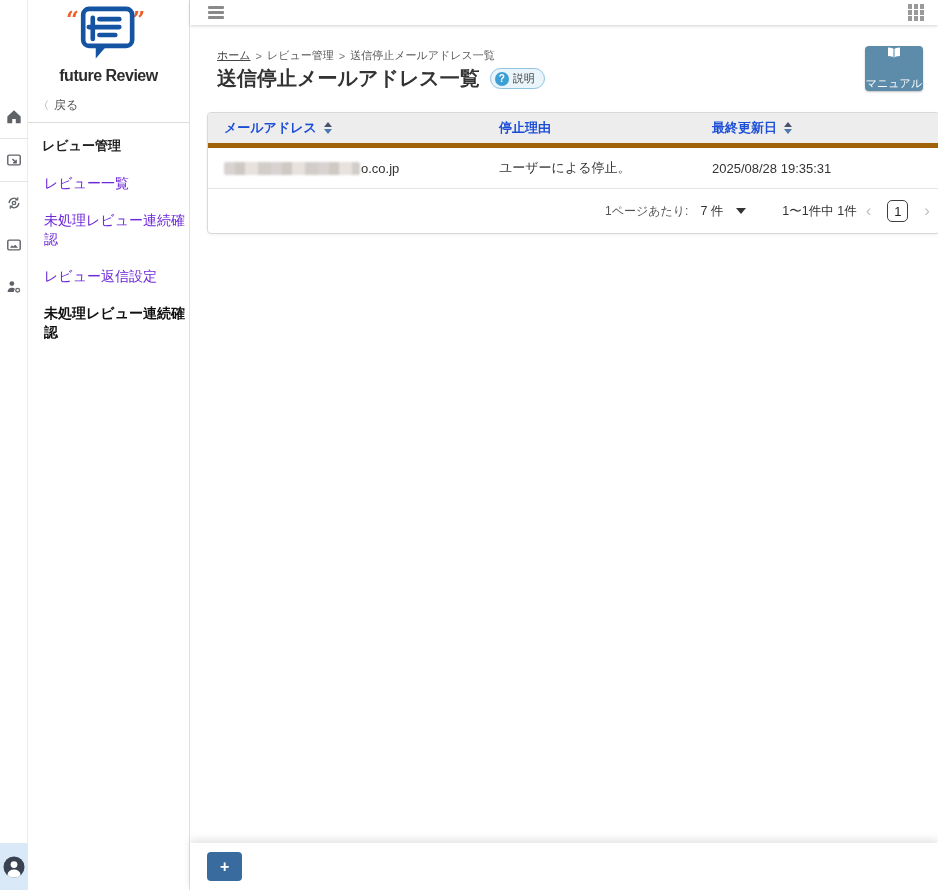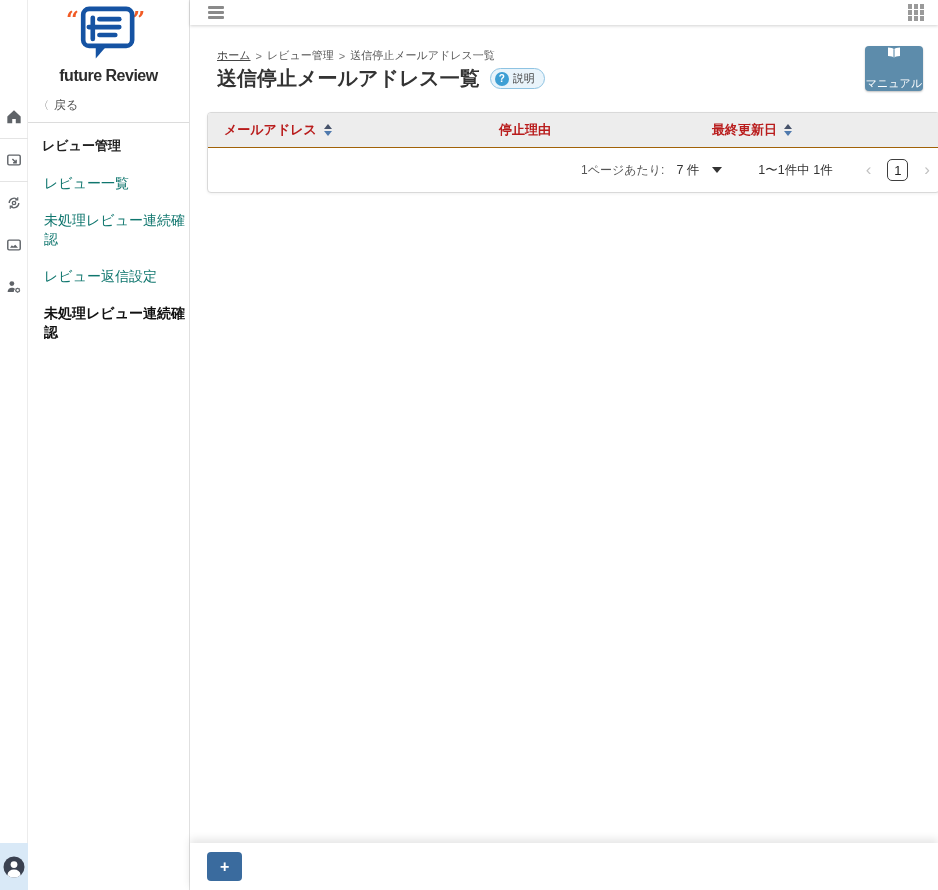--- a/index.html
+++ b/index.html
@@ -19,21 +19,21 @@
 
   
   .sidebar{flex:0 0 162px;width:162px;border-right:1px solid #e0e0e0;background:#fff}
   .logo{display:flex;flex-direction:column;align-items:center;padding-top:5px;cursor:pointer}
   .brand-name{font-size:16px;font-weight:bold;color:#2d2d2d;letter-spacing:-0.5px}
   .back-row{display:flex;align-items:center;gap:5px;font-size:12px;color:#555;
     padding:8px 10px;border-bottom:1px solid #dcdcdc;margin-top:4px;cursor:pointer}
   .back-chevron{font-size:11px;color:#888}
   .section-label{font-size:13px;font-weight:bold;color:#222;padding:14px 0 0 14px}
   .menu{list-style:none;padding-top:10px}
-  .menu li{font-size:14px;color:#0f766e;line-height:19px;padding:9px 4px 9px 16px;cursor:pointer}
+  .menu li{font-size:14px;color:#6d28d9;line-height:19px;padding:9px 4px 9px 16px;cursor:pointer}
   .menu li.active{font-weight:bold;color:#111}
 
   
   .main{flex:1;position:relative;background:#fff}
   .topbar{position:absolute;top:0;left:0;right:0;height:25px;background:#fff;z-index:6;
     box-shadow:0 1px 3px rgba(0,0,0,.18);display:flex;align-items:center;
     justify-content:space-between;padding:0 12px 0 16px}
   .hamburger{display:flex;flex-direction:column;gap:2.5px;background:none;border:none;cursor:pointer;padding:2px}
   .hamburger span{display:block;width:16px;height:2.5px;background:#8a8a8a;border-radius:1px}
   .apps-grid{display:grid;grid-template-columns:repeat(3,4.5px);grid-auto-rows:4.5px;gap:1.5px;
@@ -52,42 +52,42 @@
   .help-q{width:14px;height:14px;border-radius:50%;background:#3e9fd4;color:#fff;font-size:10px;
     font-weight:bold;display:flex;align-items:center;justify-content:center}
   .help-label{font-size:11px;color:#444}
   .manual-btn{position:absolute;right:15px;top:21px;width:58px;height:45px;background:#5d8cab;
     border:none;border-radius:4px;color:#fff;display:flex;flex-direction:column;align-items:center;
     justify-content:center;gap:17px;font-size:11px;cursor:pointer;box-shadow:0 1px 2px rgba(0,0,0,.25)}
 
   
   .table-card{position:absolute;left:17px;right:-2px;top:87px;background:#fff;
     border:1px solid #d9d9d9;border-radius:4px;box-shadow:0 1px 3px rgba(0,0,0,.06);overflow:hidden}
-  .thead{display:flex;align-items:center;height:35px;background:#ededed;border-bottom:1px solid #a16207;
-    font-size:13px;font-weight:bold;color:#b91c1c}
+  .thead{display:flex;align-items:center;height:35px;background:#ededed;border-bottom:5px solid #a16207;
+    font-size:13px;font-weight:bold;color:#1d4ed8}
   .th{display:flex;align-items:center;gap:7px;padding-left:16px}
   .th1{width:275px}.th2{width:213px}.th3{flex:1}
   .sort{display:inline-flex;flex-direction:column;gap:2px;cursor:pointer}
   .sort .up{width:0;height:0;border-left:4px solid transparent;border-right:4px solid transparent;
     border-bottom:5px solid #47536b}
   .sort .down{width:0;height:0;border-left:4px solid transparent;border-right:4px solid transparent;
     border-top:5px solid #4e79ad}
   .trow{display:flex;align-items:center;height:41px;border-bottom:1px solid #e5e5e5;font-size:13px;color:#333}
   .td{padding-left:16px;display:flex;align-items:center}
   .td1{width:275px}.td2{width:213px}.td3{flex:1}
   .redacted{display:inline-block;width:136px;height:13px;border-radius:2px;margin-right:1px;
     background:repeating-linear-gradient(90deg,#d8d3d1 0 11px,#cfc9c4 11px 21px,#e8e2de 21px 34px,#d2cdc9 34px 47px);
     filter:blur(1.3px)}
   .pagi{display:flex;align-items:center;justify-content:flex-end;height:44px;
     font-size:12px;color:#555}
   .pp-label{margin-right:12px}
   .pp-select{display:flex;align-items:center;gap:13px;color:#333;font-size:12.5px;cursor:pointer;margin-right:36px}
   .caret{width:0;height:0;border-left:5px solid transparent;border-right:5px solid transparent;
     border-top:6px solid #333}
-  .range{color:#333;font-size:12.5px;margin-right:24px}
+  .range{color:#333;font-size:12.5px;}
   .pg-prev,.pg-next{background:none;border:none;color:#c2c2c2;font-size:17px;padding:0 9px;cursor:default}
   .pg-current{min-width:21px;height:22px;border:1.5px solid #3e3e3e;border-radius:5px;background:#fff;
     display:flex;align-items:center;justify-content:center;font-size:13px;color:#222;margin:0 7px;cursor:pointer}
 
   
   .footer{position:absolute;left:0;right:0;bottom:0;height:47px;background:#fff;z-index:5;
     box-shadow:0 -4px 8px rgba(0,0,0,.10);display:flex;align-items:center;padding-left:17px}
   .add-btn{height:29px;background:#3a6b9e;color:#fff;border:none;border-radius:4px;display:flex;
     align-items:center;gap:6px;padding:0 13px;font-size:13px;cursor:pointer}
   .add-plus{font-size:16px;font-weight:bold;line-height:1}
@@ -240,20 +240,28 @@
           </div>
           <div class="th th3">
             <span>最終更新日</span>
             <span class="sort">
                 <span class="up"></span>
                 <span class="down"></span>
               </span>
           </div>
         </div>
 
+        <div class="trow">
+          <div class="td td1">
+            <span class="redacted"></span>
+            <span>o.co.jp</span>
+          </div>
+          <div class="td td2">ユーザーによる停止。</div>
+          <div class="td td3">2025/08/28 19:35:31</div>
+        </div>
 
         <div class="pagi">
           <span class="pp-label">1ページあたり:</span>
           <span class="pp-select">
             <span>7 件</span>
             <span class="caret"></span>
           </span>
           <span class="range">1〜1件中 1件</span>
           <button class="pg-prev">‹</button>
           <span class="pg-current">1</span>

